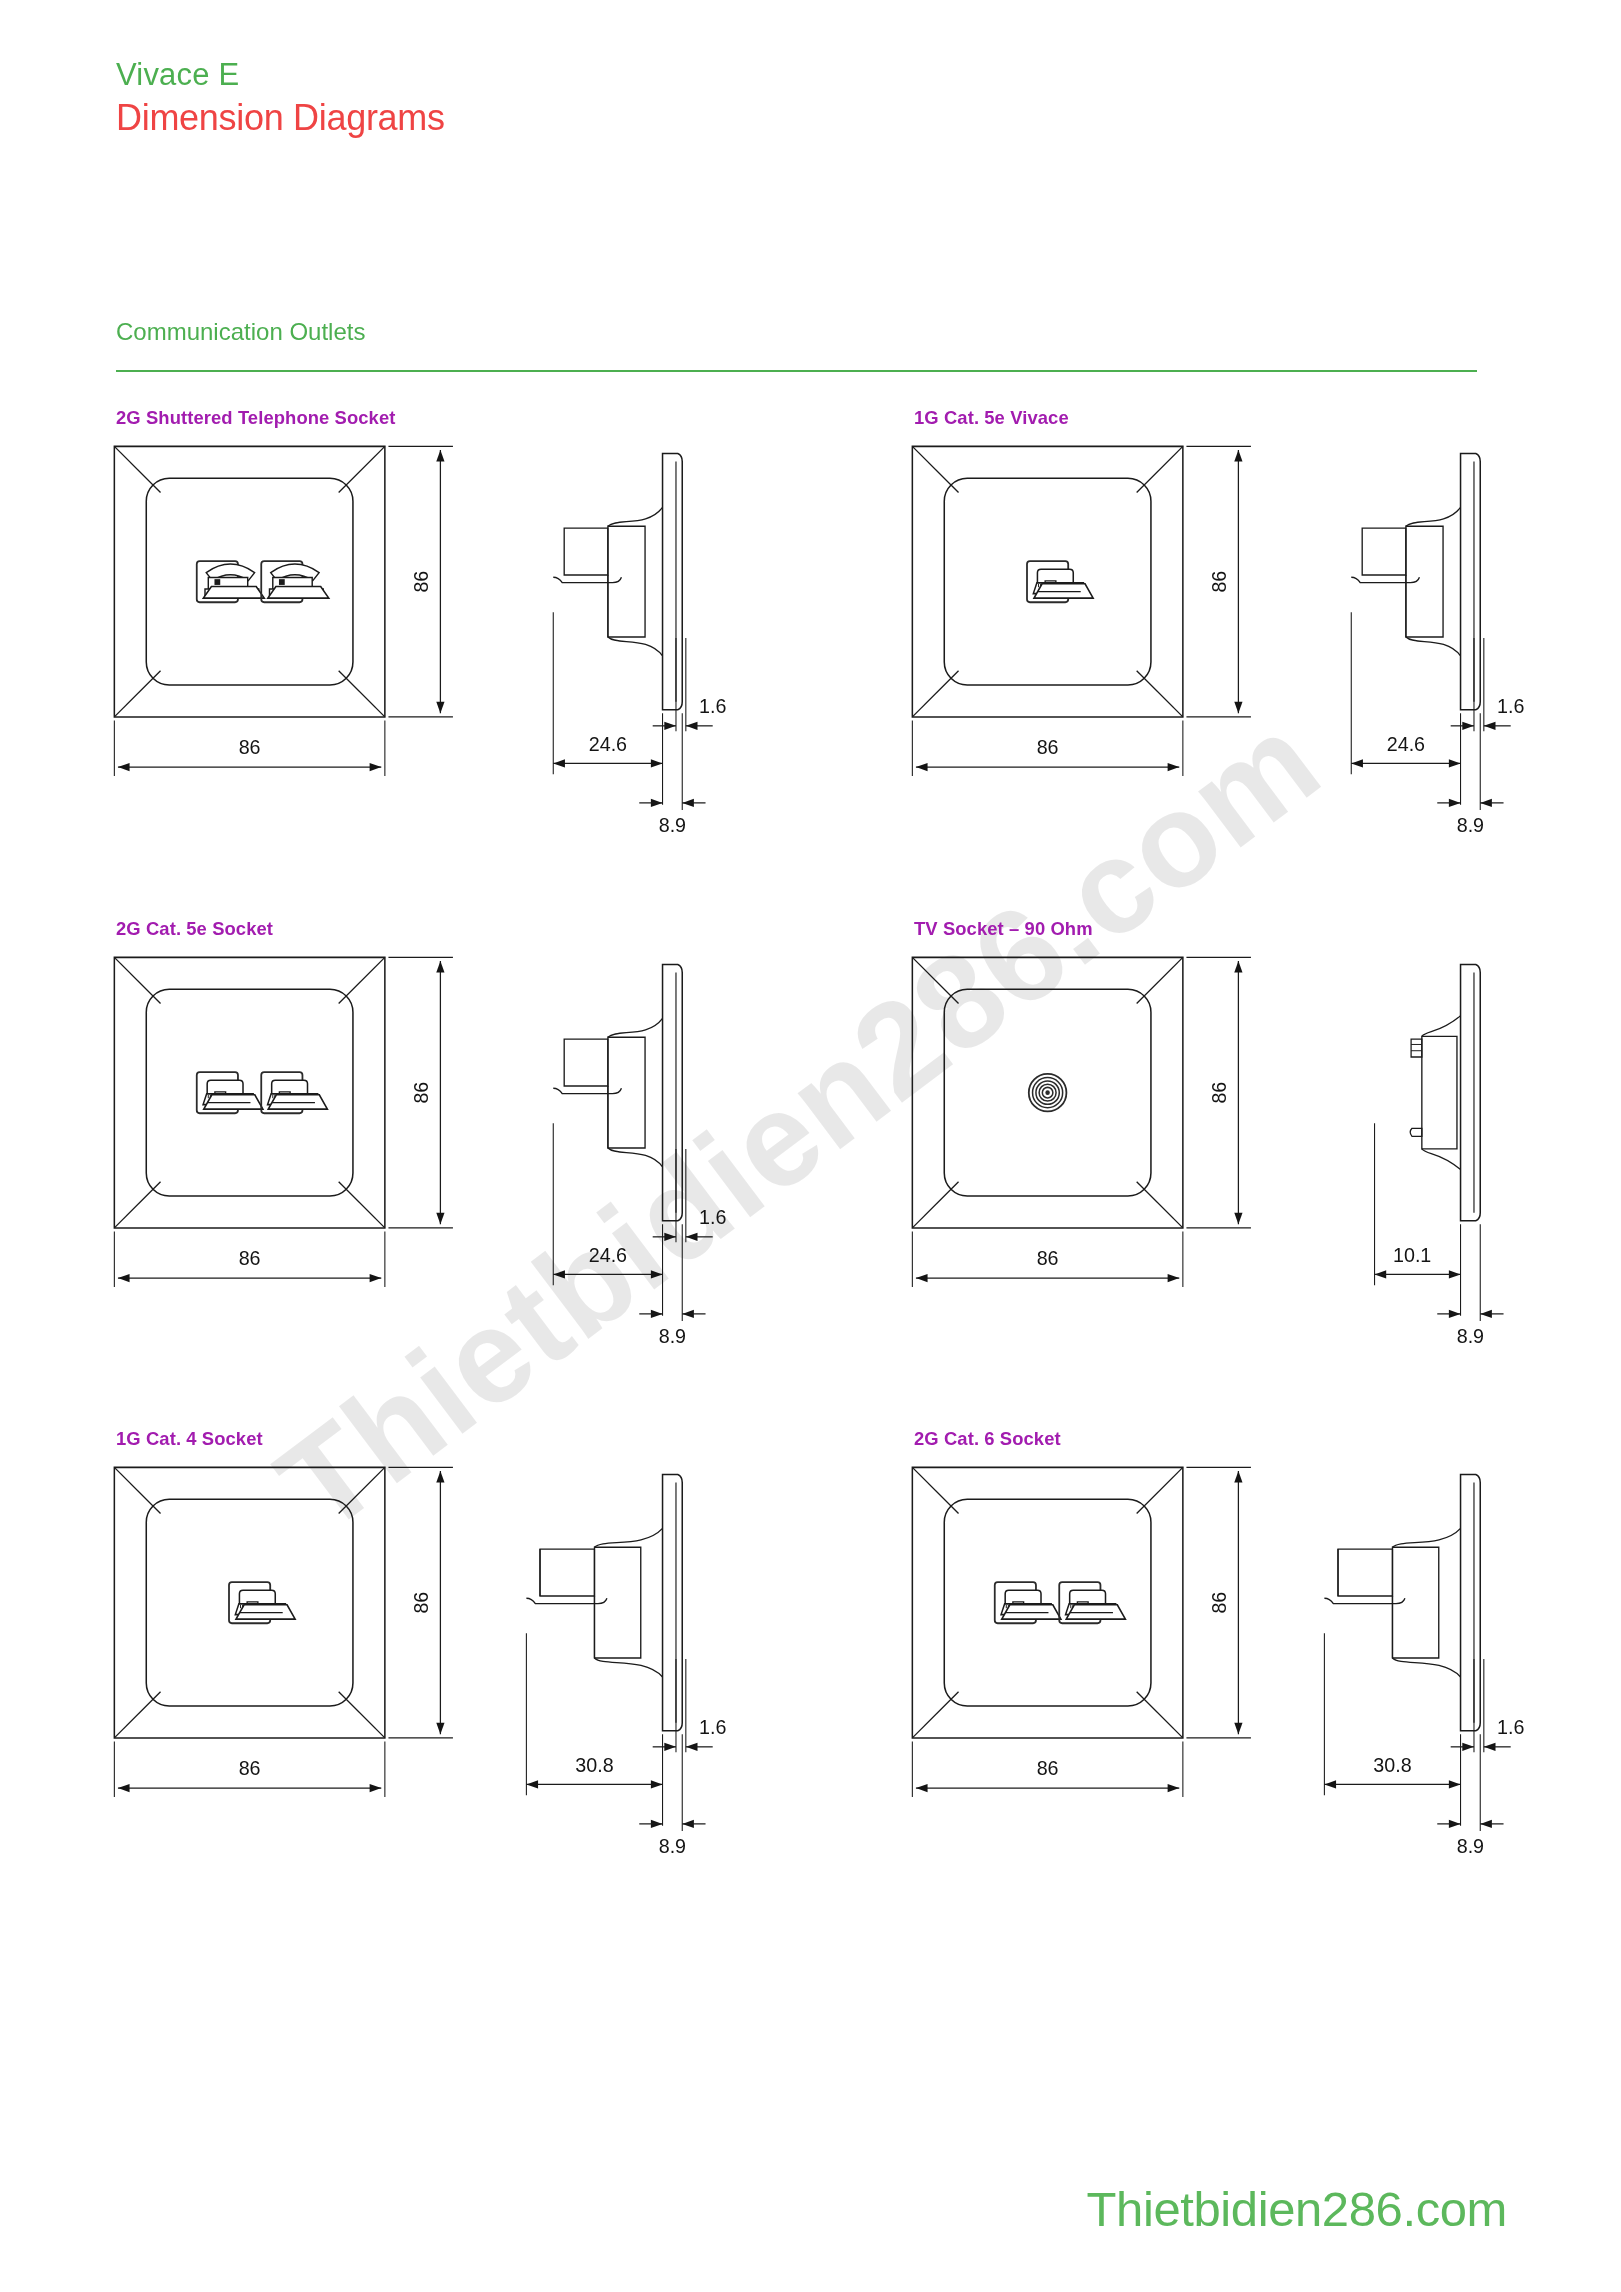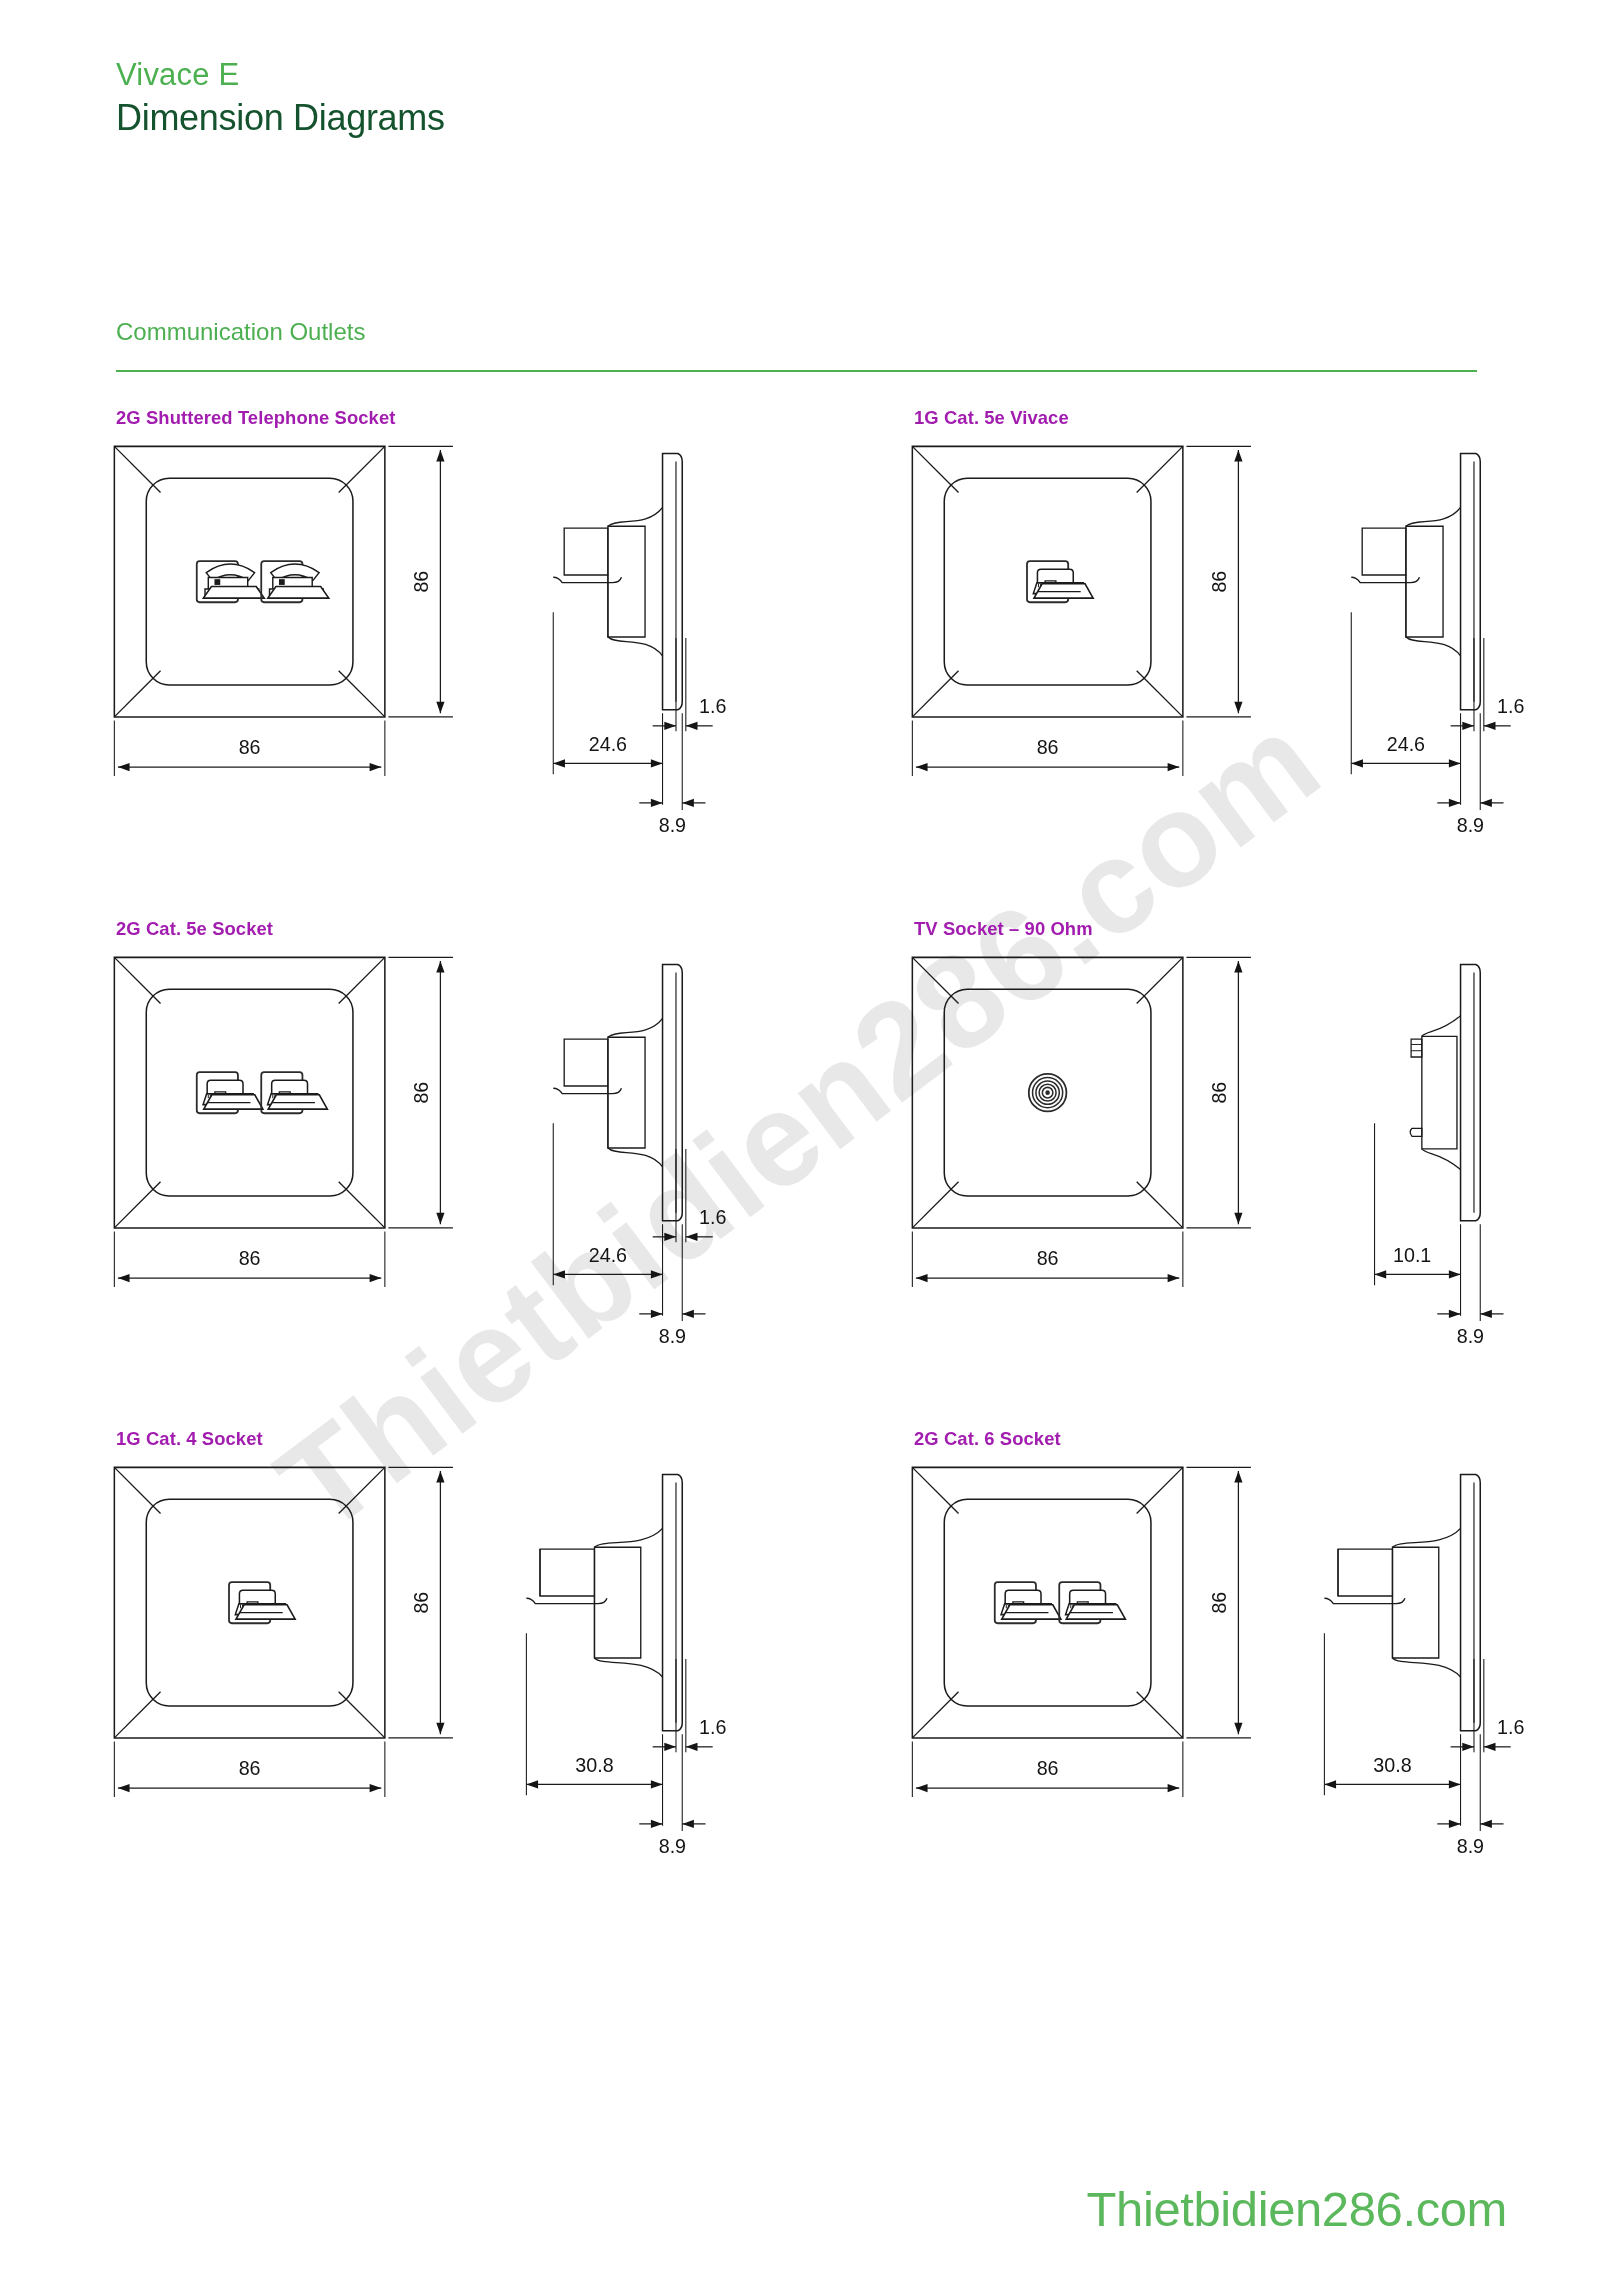--- a/index.html
+++ b/index.html
@@ -25,21 +25,21 @@
   }
   .title-main {
     font-size: 41px;
     color: #4a4a4a;
     font-weight: 300;
     line-height: 1.22;
     letter-spacing: -0.3px;
   }
   .title-sub {
     font-size: 36px;
-    color: #14532d;
+    color: #ef4444;
     font-weight: 300;
     line-height: 1.25;
     letter-spacing: -0.3px;
   }
 
   
   #section-band { position: absolute; left: 116px; top: 318px; width: 1361px; }
   .section-title {
     font-size: 24px;
     color: #4CAF50;

